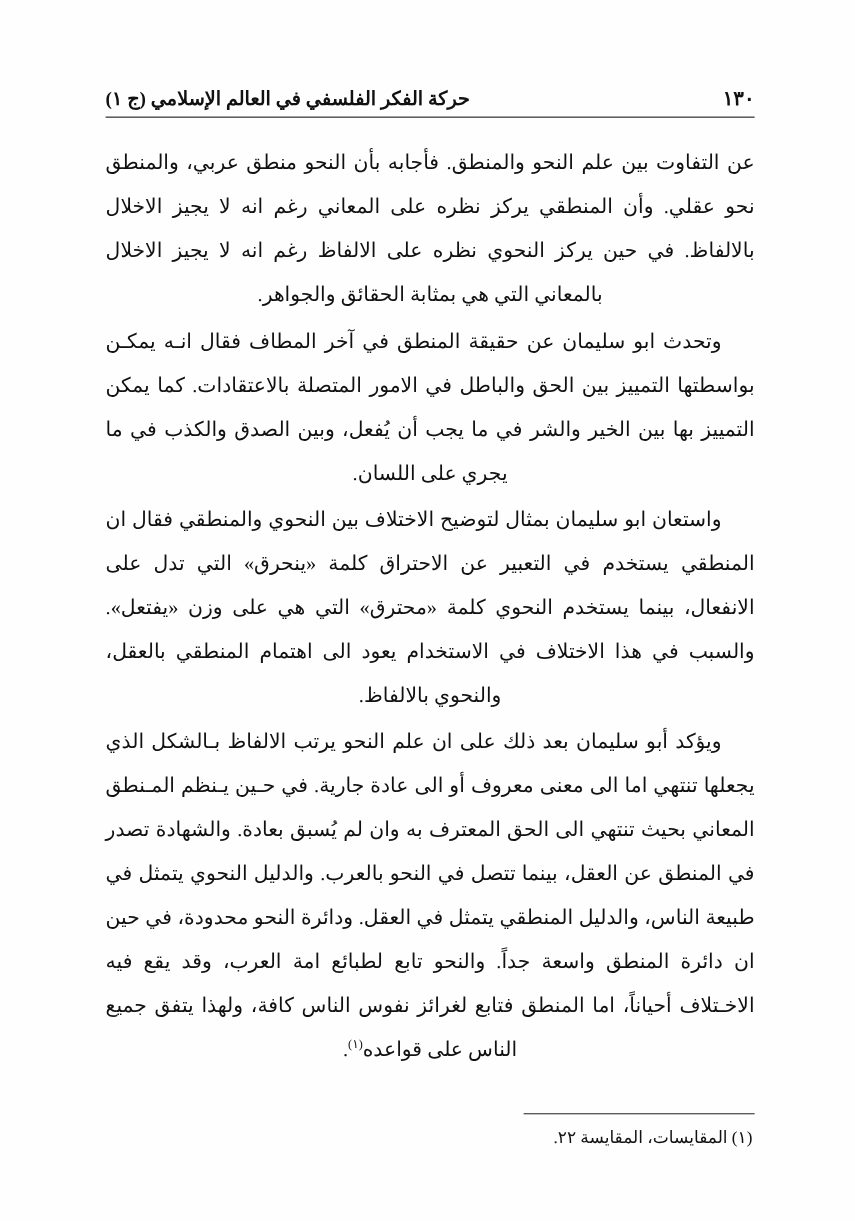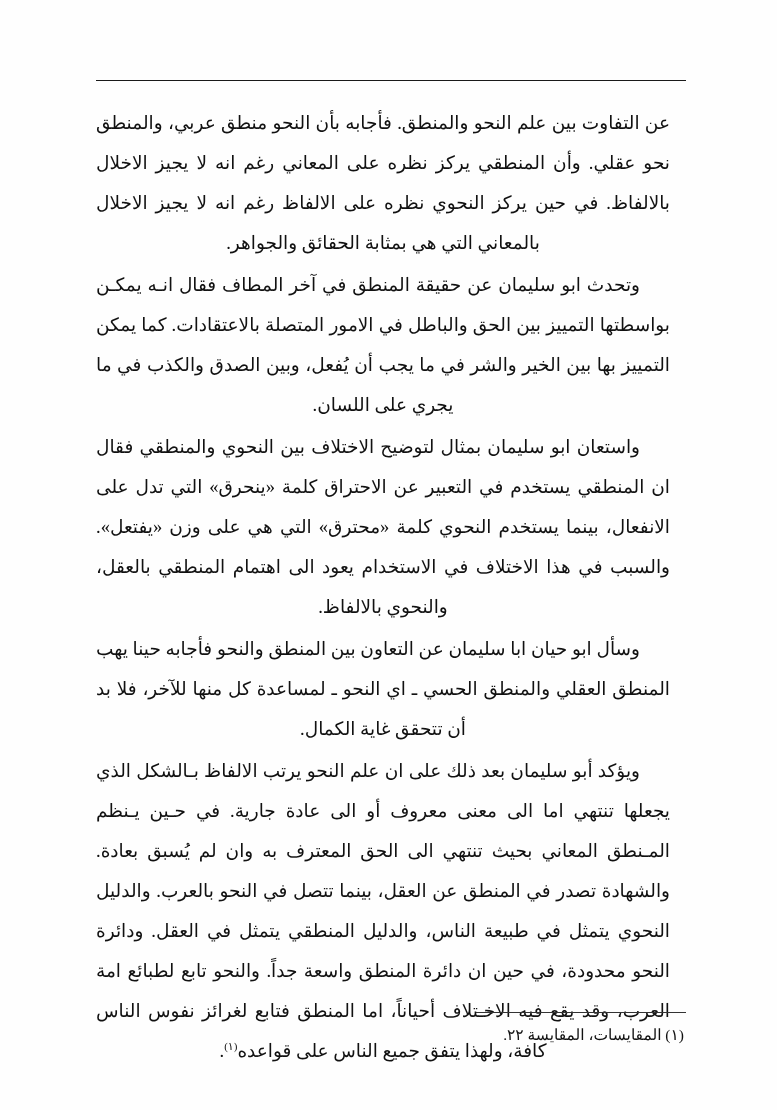--- a/index.html
+++ b/index.html
@@ -67,21 +67,21 @@
   
   .body-text {
     direction: rtl;
     text-align: justify;
     text-align-last: center;
     font-size: 18.5px;
     line-height: 40px;
     color: #111;
   }
   .para {
-    margin: 0 16px 2px 0;
+    margin: 0 0 2px 0;
     direction: rtl;
     text-align: justify;
     text-justify: inter-word;
     font-size: 18.5px;
     line-height: 40px;
   }
   .para.indent {
     text-indent: 30px;
   }
 
@@ -111,27 +111,30 @@
     vertical-align: super;
     line-height: 0;
   }
 </style>
 </head>
 <body>
 
 <div class="page">
   <div class="page-inner">
 
+    <div class="header-row">
+      <div class="header-title">حركة الفكر الفلسفي في العالم الإسلامي (ج ١)</div>
+      <div class="page-number">١٣٠</div>
+    </div>
     <div class="header-rule"></div>
 
     <div class="body-text">
       <p class="para">عن التفاوت بين علم النحو والمنطق. فأجابه بأن النحو منطق عربي، والمنطق نحو عقلي. وأن المنطقي يركز نظره على المعاني رغم انه لا يجيز الاخلال بالالفاظ. في حين يركز النحوي نظره على الالفاظ رغم انه لا يجيز الاخلال بالمعاني التي هي بمثابة الحقائق والجواهر.</p>
       <p class="para indent">وتحدث ابو سليمان عن حقيقة المنطق في آخر المطاف فقال انـه يمكـن بواسطتها التمييز بين الحق والباطل في الامور المتصلة بالاعتقادات. كما يمكن التمييز بها بين الخير والشر في ما يجب أن يُفعل، وبين الصدق والكذب في ما يجري على اللسان.</p>
       <p class="para indent">واستعان ابو سليمان بمثال لتوضيح الاختلاف بين النحوي والمنطقي فقال ان المنطقي يستخدم في التعبير عن الاحتراق كلمة «ينحرق» التي تدل على الانفعال، بينما يستخدم النحوي كلمة «محترق» التي هي على وزن «يفتعل». والسبب في هذا الاختلاف في الاستخدام يعود الى اهتمام المنطقي بالعقل، والنحوي بالالفاظ.</p>
-      <p class="para indent">وسأل ابو حيان ابا سليمان عن التعاون بين المنطق والنحو فأجابه حينا يهب المنطق العقلي والمنطق الحسي ـ اي النحو ـ لمساعدة كل منها للآخر، فلا بد أن تتحقق غاية الكمال.</p>
       <p class="para indent"><span>ويؤكد أبو سليمان بعد ذلك على ان علم النحو يرتب الالفاظ بـالشكل الذي يجعلها تنتهي اما الى معنى معروف أو الى عادة جارية. في حـين يـنظم المـنطق المعاني بحيث تنتهي الى الحق المعترف به وان لم يُسبق بعادة. والشهادة تصدر في المنطق عن العقل، بينما تتصل في النحو بالعرب. والدليل النحوي يتمثل في طبيعة الناس، والدليل المنطقي يتمثل في العقل. ودائرة النحو محدودة، في حين ان دائرة المنطق واسعة جداً. والنحو تابع لطبائع امة العرب، وقد يقع فيه الاخـتلاف أحياناً، اما المنطق فتابع لغرائز نفوس الناس كافة، ولهذا يتفق جميع الناس على قواعده</span><sup>(١)</sup><span>.</span></p>
     </div>
 
   </div>
 
   <div class="footnote-area">
     <div class="footnote-rule"></div>
     <div class="footnote-text">(١) المقايسات، المقايسة ٢٢.</div>
   </div>
 </div>

